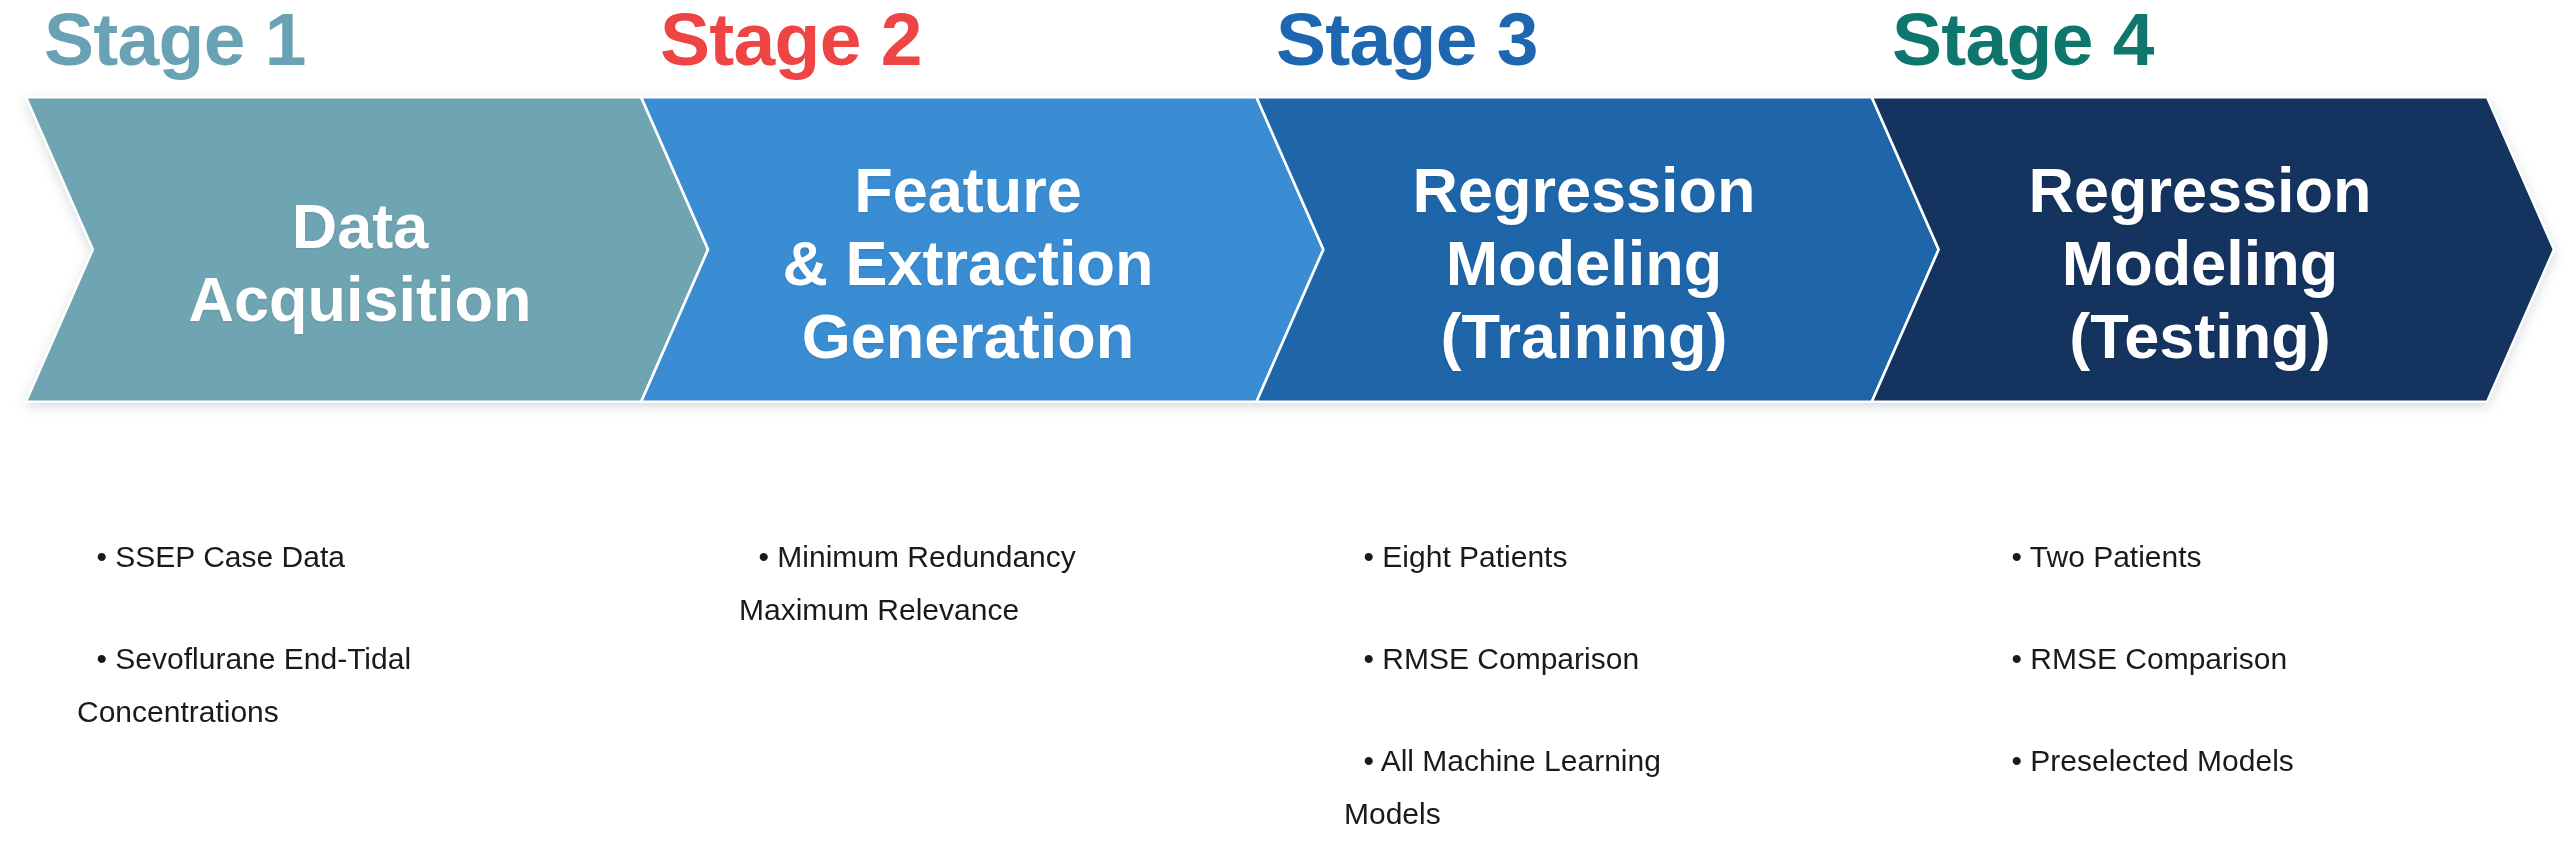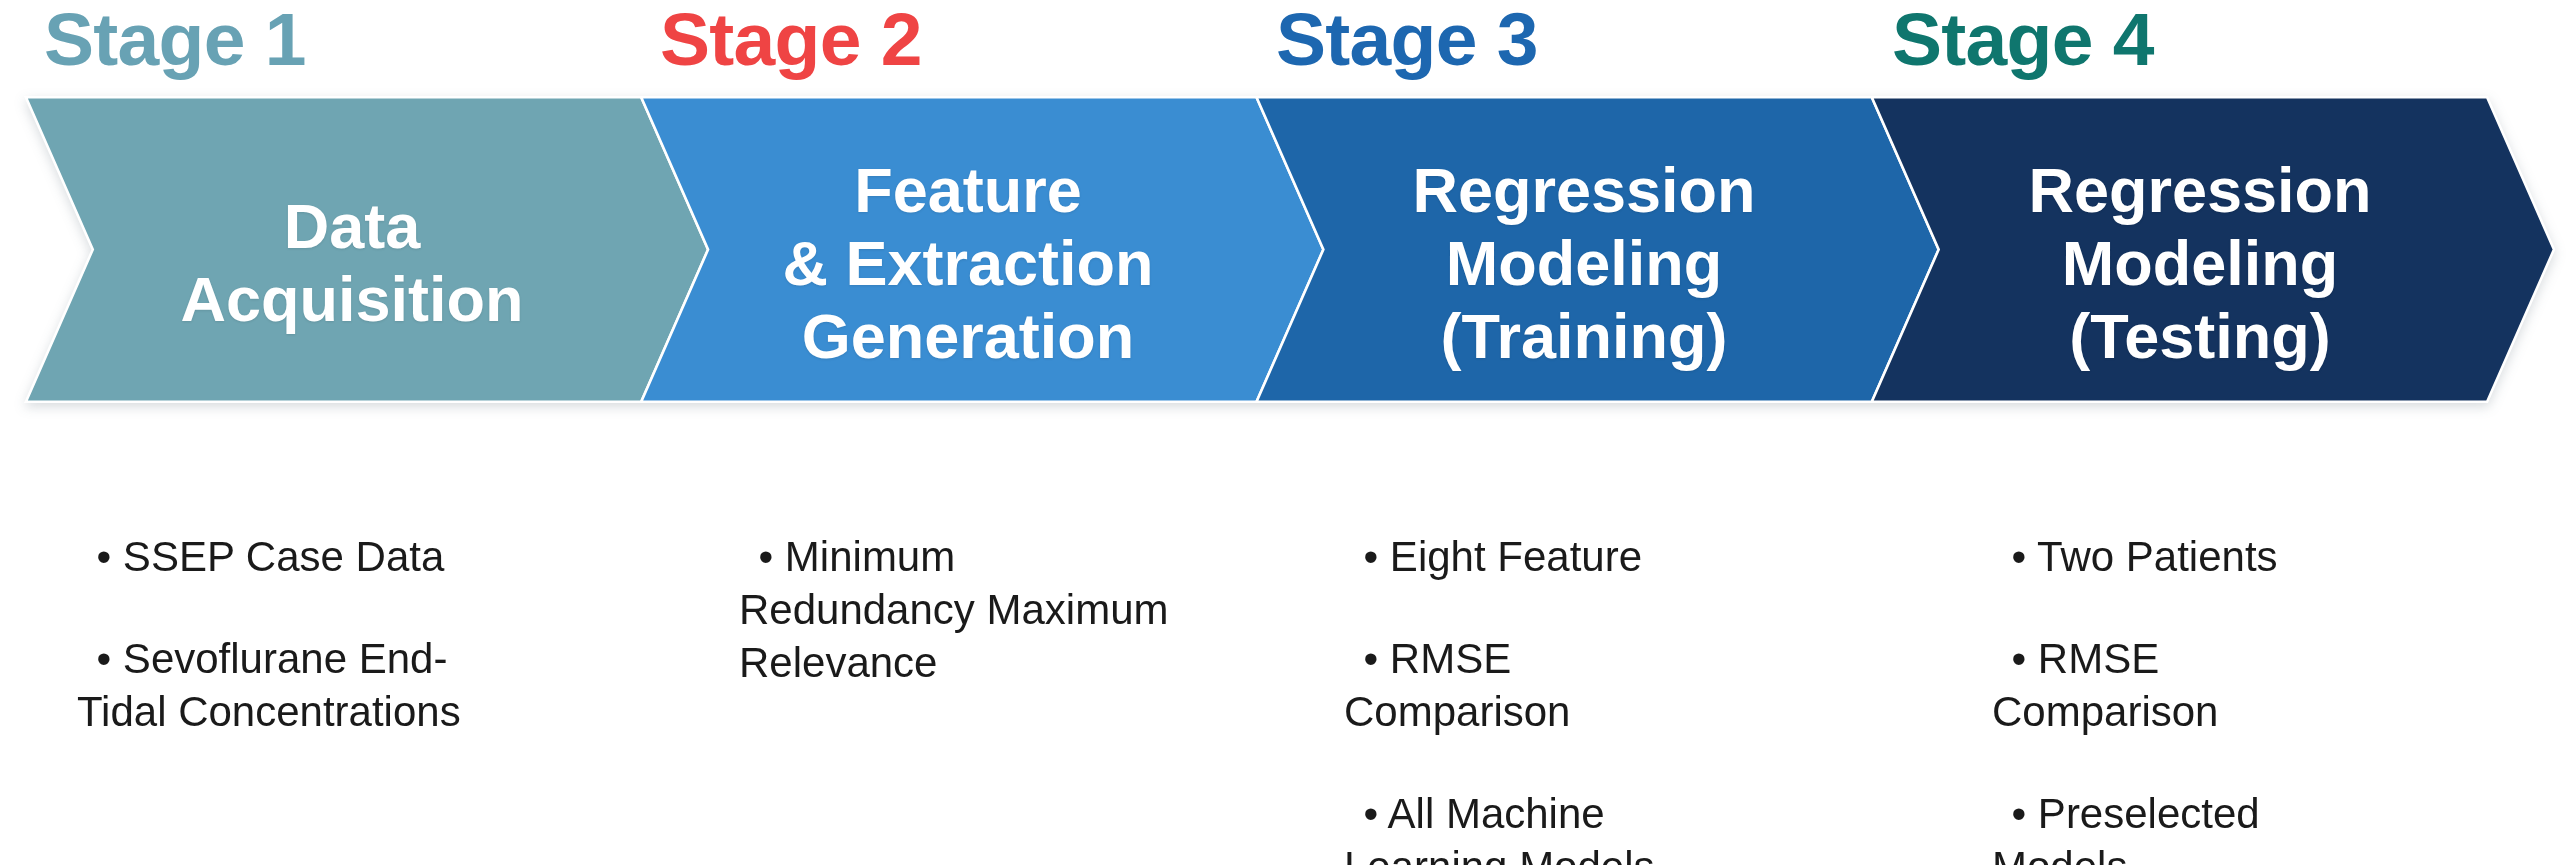--- a/index.html
+++ b/index.html
@@ -49,31 +49,31 @@
     justify-content: center;
     padding-top: 27px;
     box-sizing: border-box;
     color: #ffffff;
     font-size: 63px;
     font-weight: bold;
     line-height: 73px;
     text-align: center;
     text-shadow: 0 1.3px 2.6px rgba(0,0,0,0.10);
   }
-  .al0 { left: 44px; }
+  .al0 { left: 52px; }
   .al1 { left: 660px; }
   .al2 { left: 1276px; }
   .al3 { left: 1892px; }
 
   
   .bullet-col {
     position: absolute;
     top: 530px;
     color: #1a1a1a;
-    font-size: 42px;
+    font-size: 30px;
     line-height: 53px;
   }
   .bc0 { left: 77px;  width: 455px; }
   .bc1 { left: 739px; width: 449px; }
   .bc2 { left: 1344px; width: 364px; }
   .bc3 { left: 1992px; width: 354px; }
   .bullet {
     margin: 0 0 49px 0;
     text-indent: 19.5px; 
   }
@@ -118,21 +118,21 @@
   </div>
 
   <div class="bullet-col bc0">
     <p class="bullet">• SSEP Case Data</p>
     <p class="bullet">• Sevoflurane End-Tidal Concentrations</p>
   </div>
   <div class="bullet-col bc1">
     <p class="bullet">• Minimum Redundancy Maximum Relevance</p>
   </div>
   <div class="bullet-col bc2">
-    <p class="bullet">• Eight Feature</p>
+    <p class="bullet">• Eight Patients</p>
     <p class="bullet">• RMSE Comparison</p>
     <p class="bullet">• All Machine Learning Models</p>
   </div>
   <div class="bullet-col bc3">
     <p class="bullet">• Two Patients</p>
     <p class="bullet">• RMSE Comparison</p>
     <p class="bullet">• Preselected Models</p>
   </div>
 
 </div>

